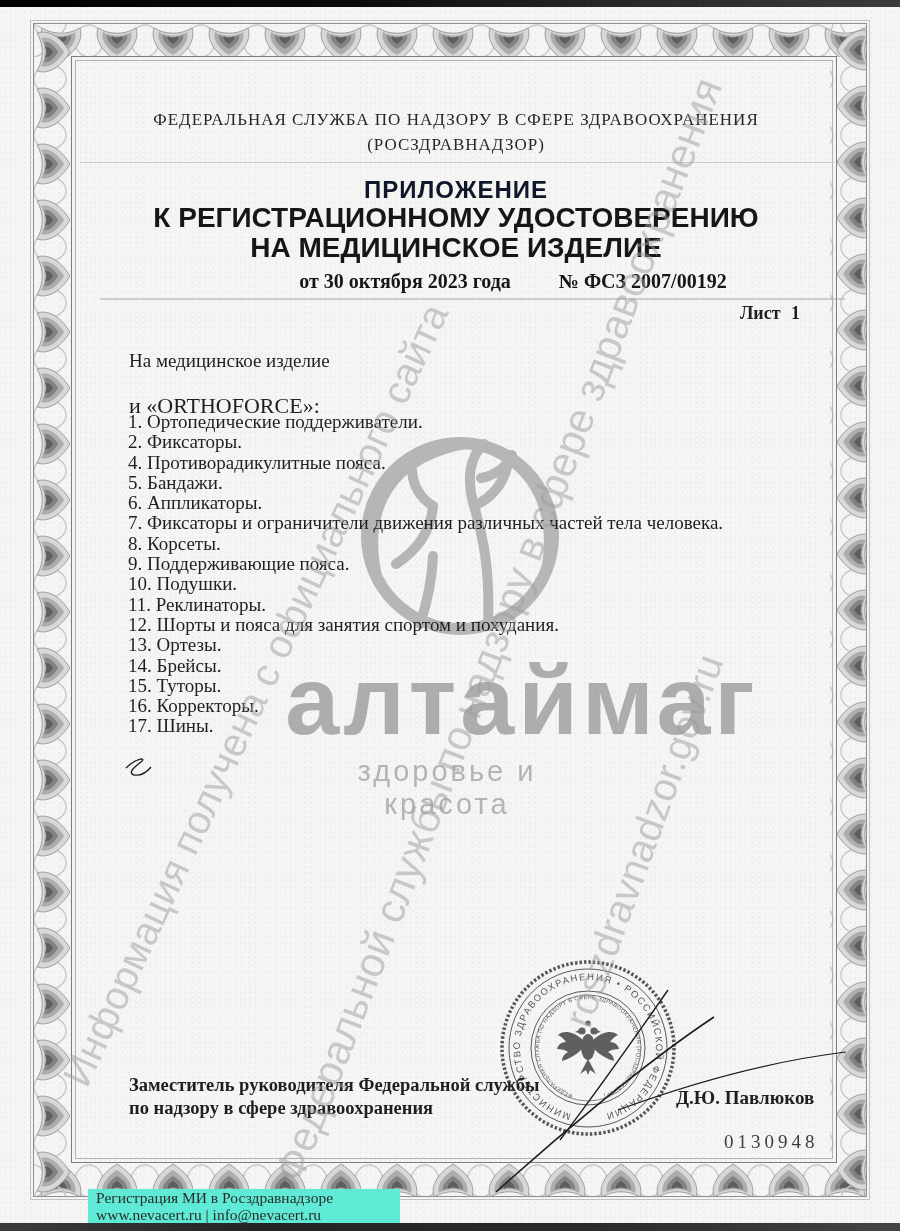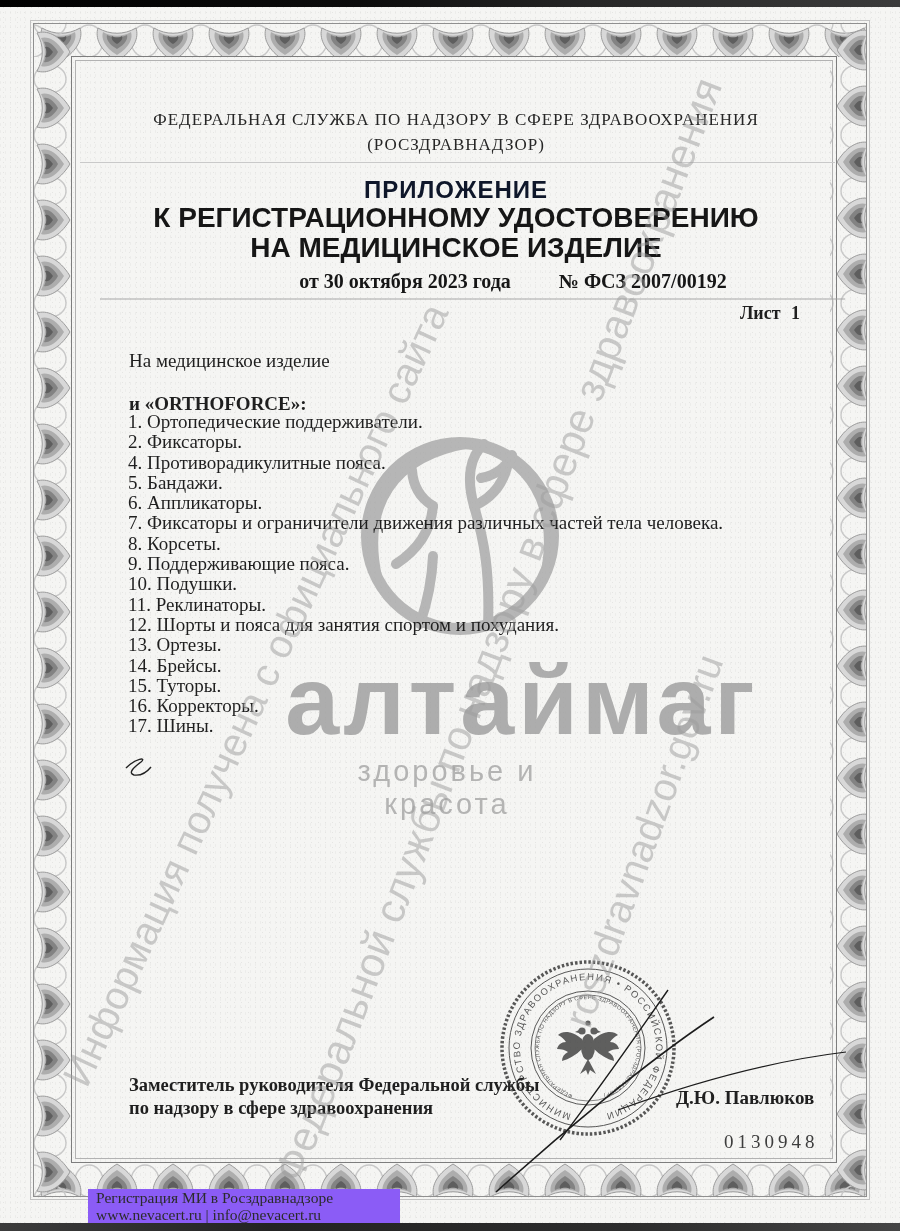--- a/index.html
+++ b/index.html
@@ -25,41 +25,41 @@
   .smudge{position:absolute;left:100px;top:298px;width:745px;height:2px;background:#9f9f9f;opacity:.45;}
   .t1{top:168px;font-family:"Liberation Sans",sans-serif;font-weight:bold;font-size:24px;letter-spacing:1px;color:#0f172a;margin-top:8px;}
   .t2{top:202px;font-family:"Liberation Sans",sans-serif;font-weight:bold;font-size:28px;color:#161616;}
   .t3{top:232px;font-family:"Liberation Sans",sans-serif;font-weight:bold;font-size:28px;color:#161616;}
   .daterow{position:absolute;left:75px;top:270px;width:876px;display:flex;justify-content:center;gap:48px;
            font-weight:bold;font-size:20px;color:#161616;}
   .sheet{position:absolute;left:600px;top:303px;width:200px;text-align:right;padding-right:20px;
          font-weight:bold;font-size:18px;word-spacing:6px;}
   .intro{position:absolute;left:129px;top:350px;font-size:19px;}
   .prod1{position:absolute;left:129px;top:371px;font-size:19px;font-weight:bold;}
-  .prod2{position:absolute;left:129px;top:393px;font-size:19px;font-weight:bold;}
+  .prod2{position:absolute;left:129px;top:393px;font-size:22px;font-weight:normal;}
   .list{position:absolute;left:128px;top:412px;font-size:19px;line-height:20.3px;}
   .sig{position:absolute;left:129px;top:1074px;font-size:18.5px;font-weight:bold;line-height:23px;}
   .signame{position:absolute;left:676px;top:1087px;font-size:19px;font-weight:bold;}
   .blanknum{position:absolute;left:724px;top:1131px;font-size:19px;letter-spacing:4px;color:#3d3d3d;}
 
   
   .wm-brand{position:absolute;left:262px;top:645px;width:520px;text-align:center;z-index:2;
     font-family:"Liberation Sans",sans-serif;font-weight:bold;font-size:97px;letter-spacing:4px;
     color:#9c9c9c;opacity:.8;}
   .wm-tag{position:absolute;left:292px;top:755px;width:310px;text-align:center;z-index:2;
     font-family:"Liberation Sans",sans-serif;font-size:29px;letter-spacing:3px;color:#a9a9a9;opacity:.85;}
   .wm-diag{position:absolute;z-index:5;white-space:nowrap;font-family:"Liberation Sans",sans-serif;
     color:#9d9d9d;opacity:.5;transform-origin:left bottom;}
   .wm1{left:95px;top:1048px;font-size:40px;transform:rotate(-65deg);}
   .wm2{left:310px;top:1140px;font-size:42px;transform:rotate(-69deg);}
   .wm3{left:598px;top:988px;font-size:40px;transform:rotate(-70deg);}
 
   
   .footer{position:absolute;left:88px;top:1189px;width:296px;height:33px;z-index:6;
-    background:#8b5cf6;padding:1px 8px 0 8px;font-size:15.5px;line-height:16.5px;color:#2b2b2b;}
+    background:#5eead4;padding:1px 8px 0 8px;font-size:15.5px;line-height:16.5px;color:#2b2b2b;}
 </style>
 </head>
 <body>
 
 <div class="page">
   <div class="paper-noise"></div>
 
   <svg class="layer z1" width="900" height="1231" viewBox="0 0 900 1231">
     <defs>
       <g id="leafD">

